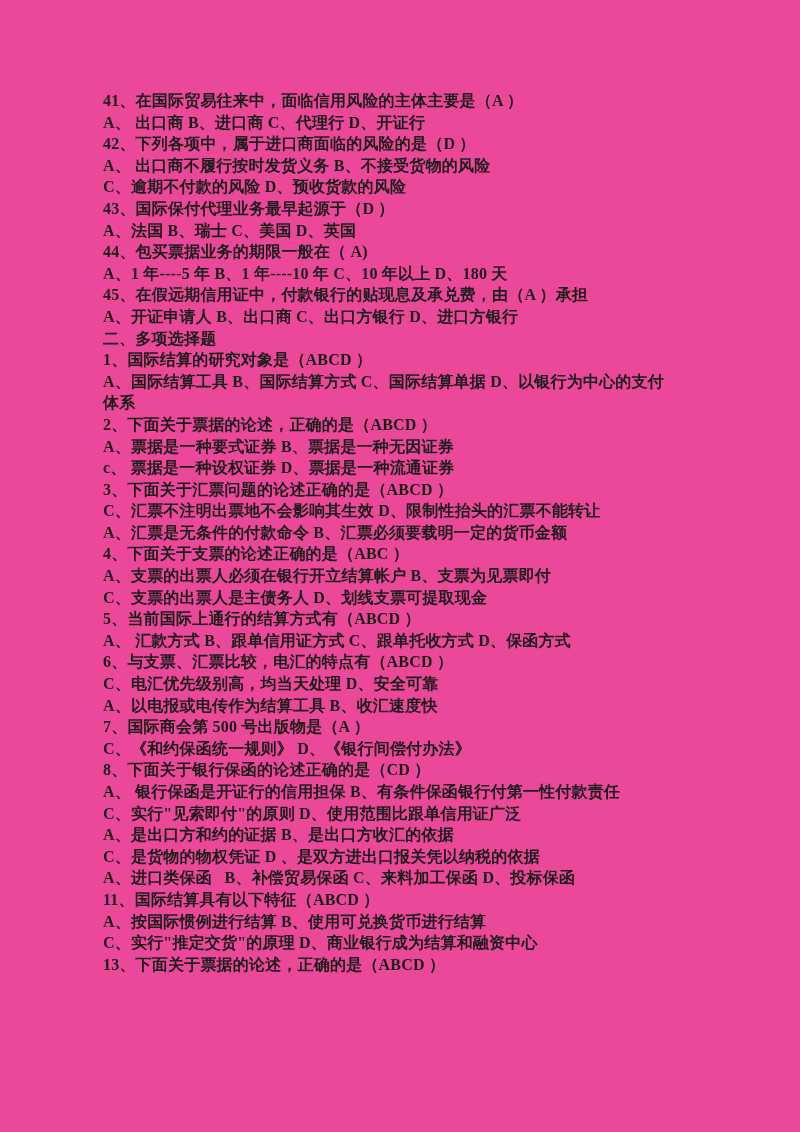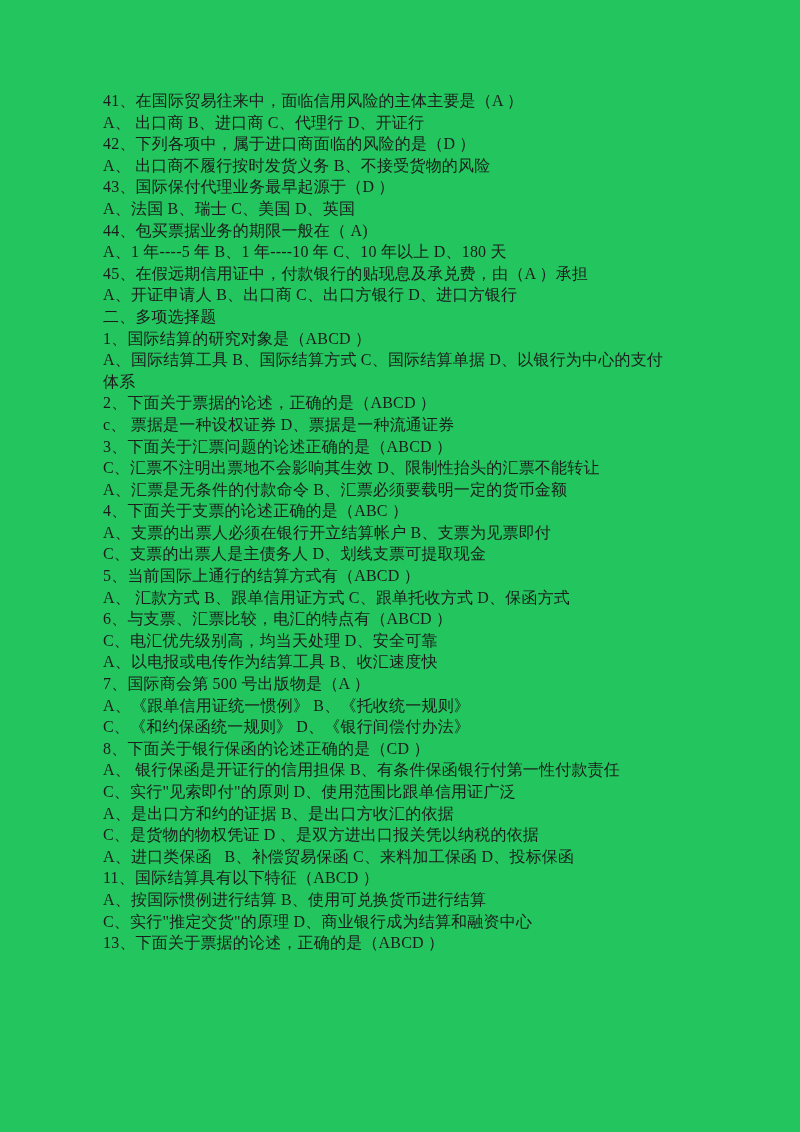--- a/index.html
+++ b/index.html
@@ -4,23 +4,24 @@
 <style>
   html, body {
     margin: 0;
     padding: 0;
     background: #ffffff;
   }
   .page {
     position: relative;
     width: 800px;
     height: 1132px;
-    background: #22c55e;
+    background: #ec4899;
     overflow: hidden;
     font-family: "Liberation Serif", "DejaVu Serif", serif;
+    font-weight: bold;
   }
   .text-block {
     position: absolute;
     left: 103px;
     top: 90px;
     width: 640px;
     color: #1c1c1c;
     font-size: 16px;
     line-height: 21.6px;
     letter-spacing: 0.2px;
@@ -32,45 +33,46 @@
 </style>
 </head>
 <body>
 
 <div class="page">
   <div class="text-block">
       <div class="line">41、在国际贸易往来中，面临信用风险的主体主要是（A ）</div>
       <div class="line">A、 出口商 B、进口商 C、代理行 D、开证行</div>
       <div class="line">42、下列各项中，属于进口商面临的风险的是（D ）</div>
       <div class="line">A、 出口商不履行按时发货义务 B、不接受货物的风险</div>
+      <div class="line">C、逾期不付款的风险 D、预收货款的风险</div>
       <div class="line">43、国际保付代理业务最早起源于（D ）</div>
       <div class="line">A、法国 B、瑞士 C、美国 D、英国</div>
       <div class="line">44、包买票据业务的期限一般在（ A)</div>
       <div class="line">A、1 年----5 年 B、1 年----10 年 C、10 年以上 D、180 天</div>
       <div class="line">45、在假远期信用证中，付款银行的贴现息及承兑费，由（A ）承担</div>
       <div class="line">A、开证申请人 B、出口商 C、出口方银行 D、进口方银行</div>
       <div class="line">二、多项选择题</div>
       <div class="line">1、国际结算的研究对象是（ABCD ）</div>
       <div class="line">A、国际结算工具 B、国际结算方式 C、国际结算单据 D、以银行为中心的支付</div>
       <div class="line">体系</div>
       <div class="line">2、下面关于票据的论述，正确的是（ABCD ）</div>
+      <div class="line">A、票据是一种要式证券 B、票据是一种无因证券</div>
       <div class="line">c、 票据是一种设权证券 D、票据是一种流通证券</div>
       <div class="line">3、下面关于汇票问题的论述正确的是（ABCD ）</div>
       <div class="line">C、汇票不注明出票地不会影响其生效 D、限制性抬头的汇票不能转让</div>
       <div class="line">A、汇票是无条件的付款命令 B、汇票必须要载明一定的货币金额</div>
       <div class="line">4、下面关于支票的论述正确的是（ABC ）</div>
       <div class="line">A、支票的出票人必须在银行开立结算帐户 B、支票为见票即付</div>
       <div class="line">C、支票的出票人是主债务人 D、划线支票可提取现金</div>
       <div class="line">5、当前国际上通行的结算方式有（ABCD ）</div>
       <div class="line">A、 汇款方式 B、跟单信用证方式 C、跟单托收方式 D、保函方式</div>
       <div class="line">6、与支票、汇票比较，电汇的特点有（ABCD ）</div>
       <div class="line">C、电汇优先级别高，均当天处理 D、安全可靠</div>
       <div class="line">A、以电报或电传作为结算工具 B、收汇速度快</div>
       <div class="line">7、国际商会第 500 号出版物是（A ）</div>
-      <div class="line">A、《跟单信用证统一惯例》 B、《托收统一规则》</div>
       <div class="line">C、《和约保函统一规则》 D、《银行间偿付办法》</div>
       <div class="line">8、下面关于银行保函的论述正确的是（CD ）</div>
       <div class="line">A、 银行保函是开证行的信用担保 B、有条件保函银行付第一性付款责任</div>
       <div class="line">C、实行"见索即付"的原则 D、使用范围比跟单信用证广泛</div>
       <div class="line">A、是出口方和约的证据 B、是出口方收汇的依据</div>
       <div class="line">C、是货物的物权凭证 D 、是双方进出口报关凭以纳税的依据</div>
       <div class="line">A、进口类保函   B、补偿贸易保函 C、来料加工保函 D、投标保函</div>
       <div class="line">11、国际结算具有以下特征（ABCD ）</div>
       <div class="line">A、按国际惯例进行结算 B、使用可兑换货币进行结算</div>
       <div class="line">C、实行"推定交货"的原理 D、商业银行成为结算和融资中心</div>

